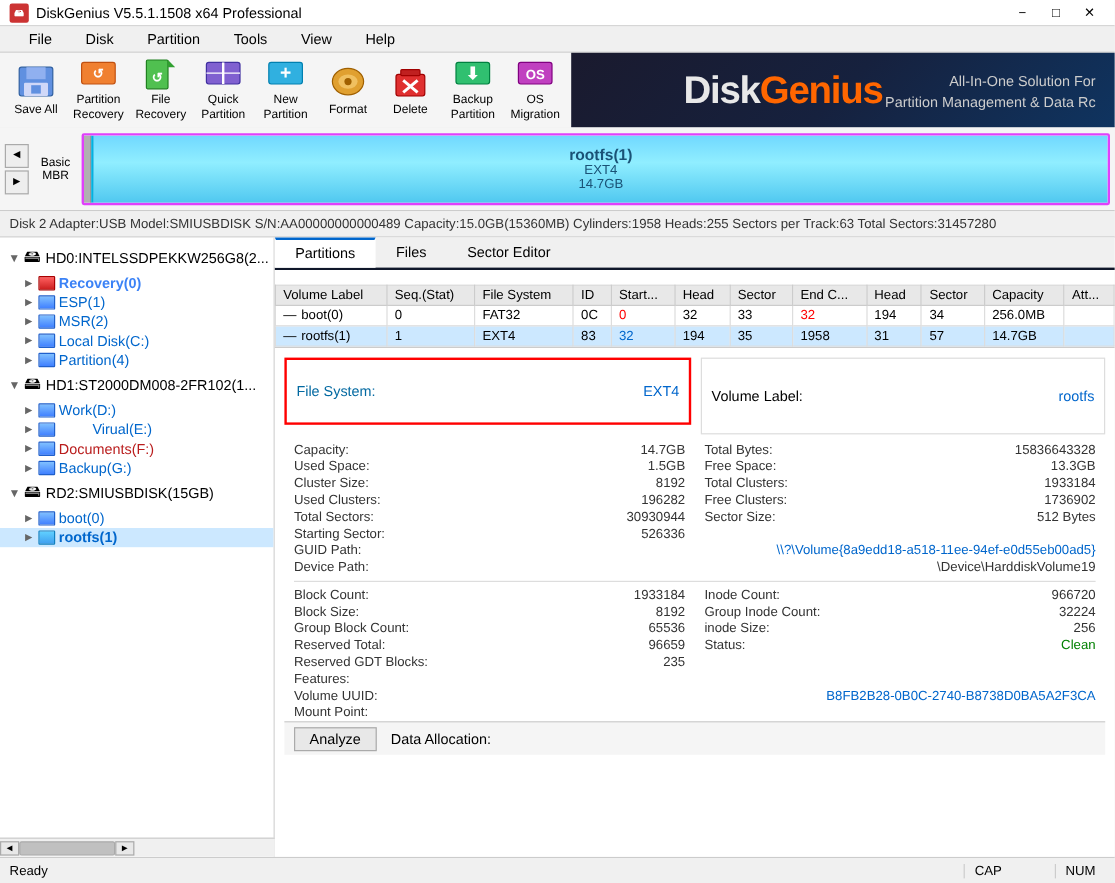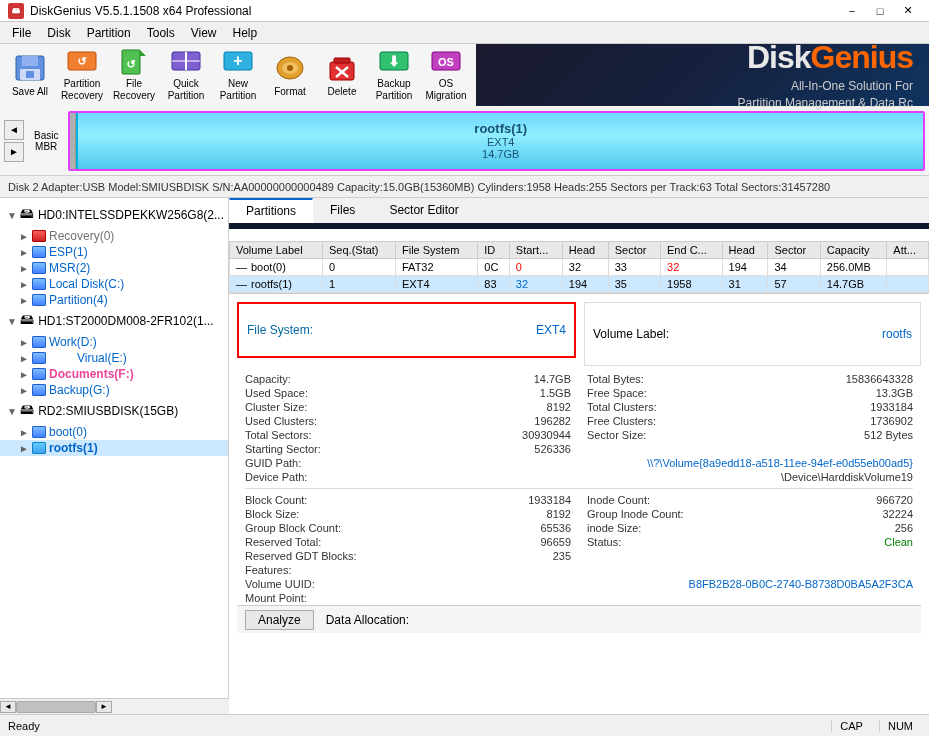--- a/index.html
+++ b/index.html
@@ -7,21 +7,21 @@
     
     
     #titlebar { background: #fff; border-bottom: 1px solid #ccc; height: 22px; display: flex; align-items: center; padding: 0 8px; font-size: 12px; }
     #titlebar .app-icon { width: 16px; height: 16px; margin-right: 6px; background: #d44; border-radius: 2px; display: inline-flex; align-items: center; justify-content: center; color: white; font-size: 9px; font-weight: bold; }
     #titlebar .title-text { flex: 1; }
     #titlebar .win-controls { display: flex; gap: 2px; }
     #titlebar .win-btn { width: 26px; height: 18px; border: none; background: transparent; cursor: pointer; display: flex; align-items: center; justify-content: center; font-size: 11px; }
 
     
     #menubar { background: #f0f0f0; border-bottom: 1px solid #ccc; height: 22px; display: flex; align-items: center; padding: 0 4px; }
-    .menu-item { padding: 2px 8px; cursor: pointer; font-size: 12px; }
+    .menu-item { padding: 2px 8px; cursor: pointer; font-size: 12px; margin-left: 12px; }
 
     
     #toolbar { background: #f5f5f5; border-bottom: 1px solid #ccc; height: 62px; display: flex; align-items: center; padding: 2px 4px; }
     .tool-btn { display: flex; flex-direction: column; align-items: center; justify-content: center; width: 52px; height: 56px; cursor: pointer; border: 1px solid transparent; padding: 2px; gap: 2px; }
     .tool-icon { width: 32px; height: 32px; display: flex; align-items: center; justify-content: center; }
     .tool-label { font-size: 10px; text-align: center; line-height: 1.2; }
 
     
     #brand { background: linear-gradient(135deg, #1a1a2e, #16213e, #0f3460); flex: 1; height: 62px; display: flex; align-items: center; justify-content: flex-end; padding: 0 16px; color: white; }
 
@@ -39,21 +39,21 @@
     #tree-panel { width: 229px; border-right: 1px solid #ccc; background: #fff; overflow-y: auto; padding: 4px 0; }
     .tree-item { display: flex; align-items: center; padding: 1px 4px; cursor: pointer; white-space: nowrap; font-size: 12px; }
     .tree-item.selected { background: #cce8ff; }
     .tree-item .expand { width: 16px; text-align: center; font-size: 10px; color: #666; }
     .tree-indent1 { padding-left: 16px; }
 
     
     #right-panel { flex: 1; display: flex; flex-direction: column; background: #fff; }
     
     
-    #tabs { display: flex; border-bottom: 6px solid #0f172a; background: #f0f0f0; }
+    #tabs { display: flex; border-bottom: 2px solid #0f172a; background: #f0f0f0; }
     .tab { padding: 4px 16px; cursor: pointer; border: 1px solid transparent; font-size: 12px; }
     .tab.active { background: #fff; border-bottom-color: #fff; border-top: 2px solid #0066cc; }
 
     
     #partition-table { width: 100%; border-collapse: collapse; font-size: 11px; }
     #partition-table th { background: #e8e8e8; border: 1px solid #ccc; padding: 2px 6px; text-align: left; font-weight: normal; }
     #partition-table td { border: 1px solid #ddd; padding: 2px 6px; }
     #partition-table tr.selected td { background: #cce8ff; }
     #partition-table td.red { color: red; }
     #partition-table td.blue { color: #0066cc; }
@@ -77,21 +77,21 @@
     .info-full-row .val { color: #333; }
     .info-full-row .val.blue { color: #0066cc; text-align: center; }
 
     
     #bottom-bar { height: 28px; display: flex; align-items: center; padding: 0 8px; border-top: 1px solid #ccc; background: #f5f5f5; gap: 12px; }
     .analyze-btn { padding: 2px 12px; border: 1px solid #aaa; background: #e8e8e8; cursor: pointer; font-size: 12px; }
 
     
     #statusbar { height: 22px; background: #f0f0f0; border-top: 1px solid #ccc; display: flex; align-items: center; padding: 0 8px; font-size: 11px; gap: 8px; }
     .status-main { flex: 1; }
-    .status-indicator { padding: 0 8px; border-left: 1px solid #ccc; font-size: 11px; }
+    .status-indicator { padding: 0 8px; border-left: 1px solid #ccc; font-size: 11px; margin-left: 28px; }
     .scroll-thumb { height: 12px; width: 80px; background: #c0c0c0; border: 1px solid #aaa; border-radius: 2px; }
     .scroll-arrow { width: 16px; height: 12px; border: 1px solid #aaa; background: #e8e8e8; display: flex; align-items: center; justify-content: center; font-size: 8px; cursor: pointer; }
   </style>
 </head>
 <body>
 
 <div id="titlebar">
   <div class="app-icon" style="background:#cc3333; font-size:8px; padding:1px;">🖴</div>
   <span class="title-text">DiskGenius V5.5.1.1508 x64 Professional</span>
   <div class="win-controls">
@@ -196,21 +196,21 @@
         <svg width="32" height="28" viewBox="0 0 32 28">
             <rect x="2" y="4" width="28" height="18" rx="2" fill="#c040c0" stroke="#800080" stroke-width="1"></rect>
             <text x="16" y="18" text-anchor="middle" fill="white" font-size="11" font-weight="bold">OS</text>
           </svg>
       </div>
       <span class="tool-label">OS Migration</span>
     </div>
   </div>
 
   <div id="brand">
-    <div style="display:flex; flex-direction:column; align-items:flex-end; gap:2px;">
+    <div style="display:flex; flex-direction:row; align-items:flex-end; gap:2px;">
       <div style="display:flex; align-items:baseline; gap:2px;">
         <span style="font-size:32px; font-weight:900; color:#e8e8e8; letter-spacing:-1px;">Disk<span style="color:#ff6600;">Genius</span></span>
       </div>
       <div style="font-size:12px; color:#ccc; text-align:right; line-height:1.4;">All-In-One Solution For<br>Partition Management &amp; Data Rc</div>
     </div>
   </div>
 </div>
 
 <div id="disk-visual">
   <div style="display:flex; flex-direction:column; gap:2px; margin-right:4px;">
@@ -241,21 +241,21 @@
   <div id="tree-panel">
 
     <div class="tree-item">
       <span class="expand">▼</span>
       <span style="margin-right:4px; font-size:14px;">🖴</span>
       <span>HD0:INTELSSDPEKKW256G8(2...</span>
     </div>
     <div class="tree-item tree-indent1">
       <span class="expand">►</span>
       <span style="display:inline-block; width:14px; height:12px; background:linear-gradient(180deg,#ff6060,#cc2020); border:1px solid #aa0000; border-radius:1px; margin-right:3px;"></span>
-      <span style="color:#737373;">Recovery(0)</span>
+      <span style="color:#3b82f6;font-weight:bold;">Recovery(0)</span>
     </div>
     <div class="tree-item tree-indent1">
       <span class="expand">►</span>
       <span style="display:inline-block; width:14px; height:12px; background:linear-gradient(180deg,#80c0ff,#4080ff); border:1px solid #2060cc; border-radius:1px; margin-right:3px;"></span>
       <span style="color:#0066cc;">ESP(1)</span>
     </div>
     <div class="tree-item tree-indent1">
       <span class="expand">►</span>
       <span style="display:inline-block; width:14px; height:12px; background:linear-gradient(180deg,#80c0ff,#4080ff); border:1px solid #2060cc; border-radius:1px; margin-right:3px;"></span>
       <span style="color:#0066cc;">MSR(2)</span>
@@ -281,21 +281,21 @@
       <span style="color:#0066cc;">Work(D:)</span>
     </div>
     <div class="tree-item tree-indent1">
       <span class="expand">►</span>
       <span style="display:inline-block; width:14px; height:12px; background:linear-gradient(180deg,#80c0ff,#4080ff); border:1px solid #2060cc; border-radius:1px; margin-right:3px;"></span>
       <span style="color:#0066cc;margin-left:28px;">Virual(E:)</span>
     </div>
     <div class="tree-item tree-indent1">
       <span class="expand">►</span>
       <span style="display:inline-block; width:14px; height:12px; background:linear-gradient(180deg,#80c0ff,#4080ff); border:1px solid #2060cc; border-radius:1px; margin-right:3px;"></span>
-      <span style="color:#ec4899;font-weight:bold;">Documents(F:)</span>
+      <span style="color:#b91c1c;">Documents(F:)</span>
     </div>
     <div class="tree-item tree-indent1">
       <span class="expand">►</span>
       <span style="display:inline-block; width:14px; height:12px; background:linear-gradient(180deg,#80c0ff,#4080ff); border:1px solid #2060cc; border-radius:1px; margin-right:3px;"></span>
       <span style="color:#0066cc;">Backup(G:)</span>
     </div>
     <div class="tree-item">
       <span class="expand">▼</span>
       <span style="margin-right:4px; font-size:14px;">🖴</span>
       <span>RD2:SMIUSBDISK(15GB)</span>

